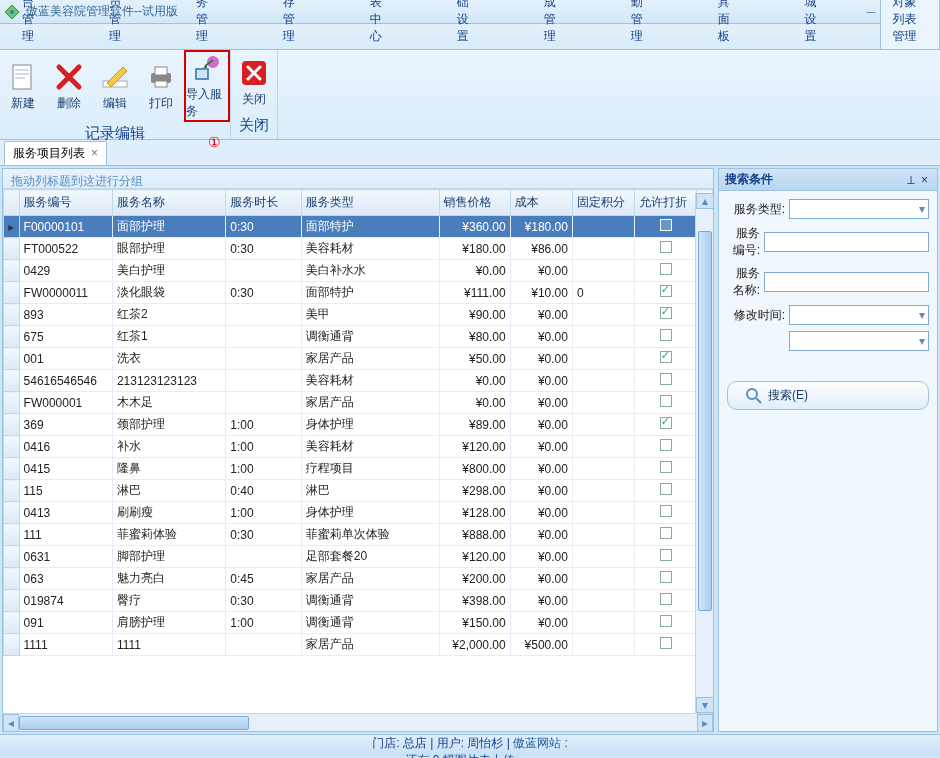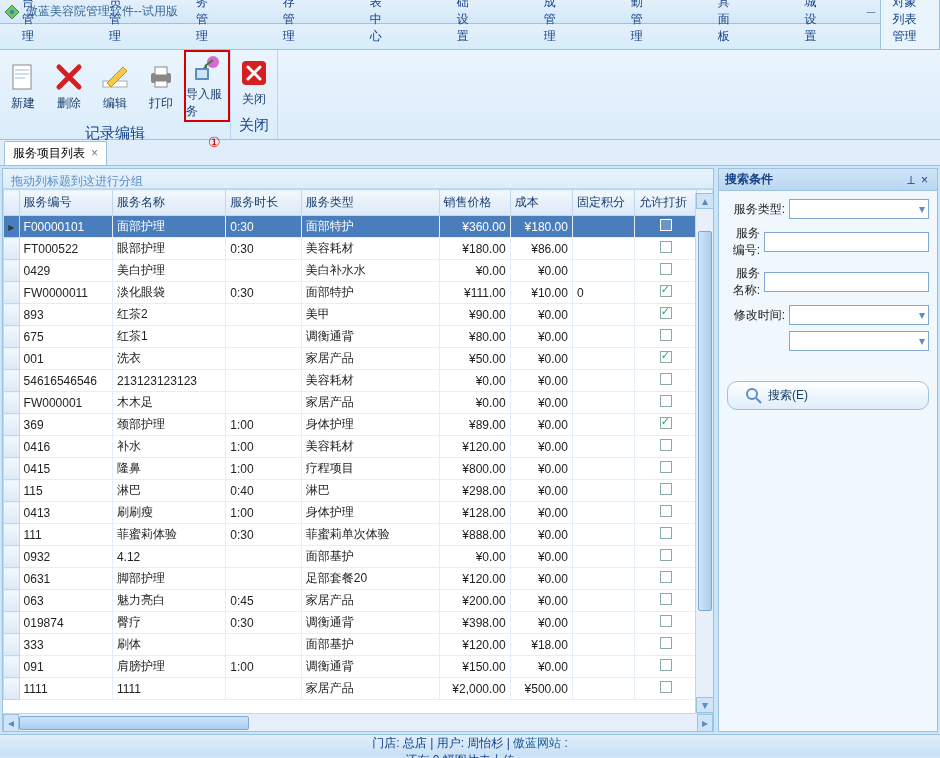--- a/index.html
+++ b/index.html
@@ -392,32 +392,20 @@
               <td>0:30</td>
               <td>菲蜜莉单次体验</td>
               <td class="num">¥888.00</td>
               <td class="num">¥0.00</td>
               <td></td>
               <td class="chkcell"><span class="chk"></span></td>
               <td></td>
             </tr>
             <tr>
               <td class="indcol"></td>
-              <td>0932</td>
-              <td>4.12</td>
-              <td></td>
-              <td>面部基护</td>
-              <td class="num">¥0.00</td>
-              <td class="num">¥0.00</td>
-              <td></td>
-              <td class="chkcell"><span class="chk"></span></td>
-              <td></td>
-            </tr>
-            <tr>
-              <td class="indcol"></td>
               <td>0631</td>
               <td>脚部护理</td>
               <td></td>
               <td>足部套餐20</td>
               <td class="num">¥120.00</td>
               <td class="num">¥0.00</td>
               <td></td>
               <td class="chkcell"><span class="chk"></span></td>
               <td></td>
             </tr>
@@ -434,32 +422,20 @@
               <td></td>
             </tr>
             <tr>
               <td class="indcol"></td>
               <td>019874</td>
               <td>臀疗</td>
               <td>0:30</td>
               <td>调衡通背</td>
               <td class="num">¥398.00</td>
               <td class="num">¥0.00</td>
-              <td></td>
-              <td class="chkcell"><span class="chk"></span></td>
-              <td></td>
-            </tr>
-            <tr>
-              <td class="indcol"></td>
-              <td>333</td>
-              <td>刷体</td>
-              <td></td>
-              <td>面部基护</td>
-              <td class="num">¥120.00</td>
-              <td class="num">¥18.00</td>
               <td></td>
               <td class="chkcell"><span class="chk"></span></td>
               <td></td>
             </tr>
             <tr>
               <td class="indcol"></td>
               <td>091</td>
               <td>肩膀护理</td>
               <td>1:00</td>
               <td>调衡通背</td>

